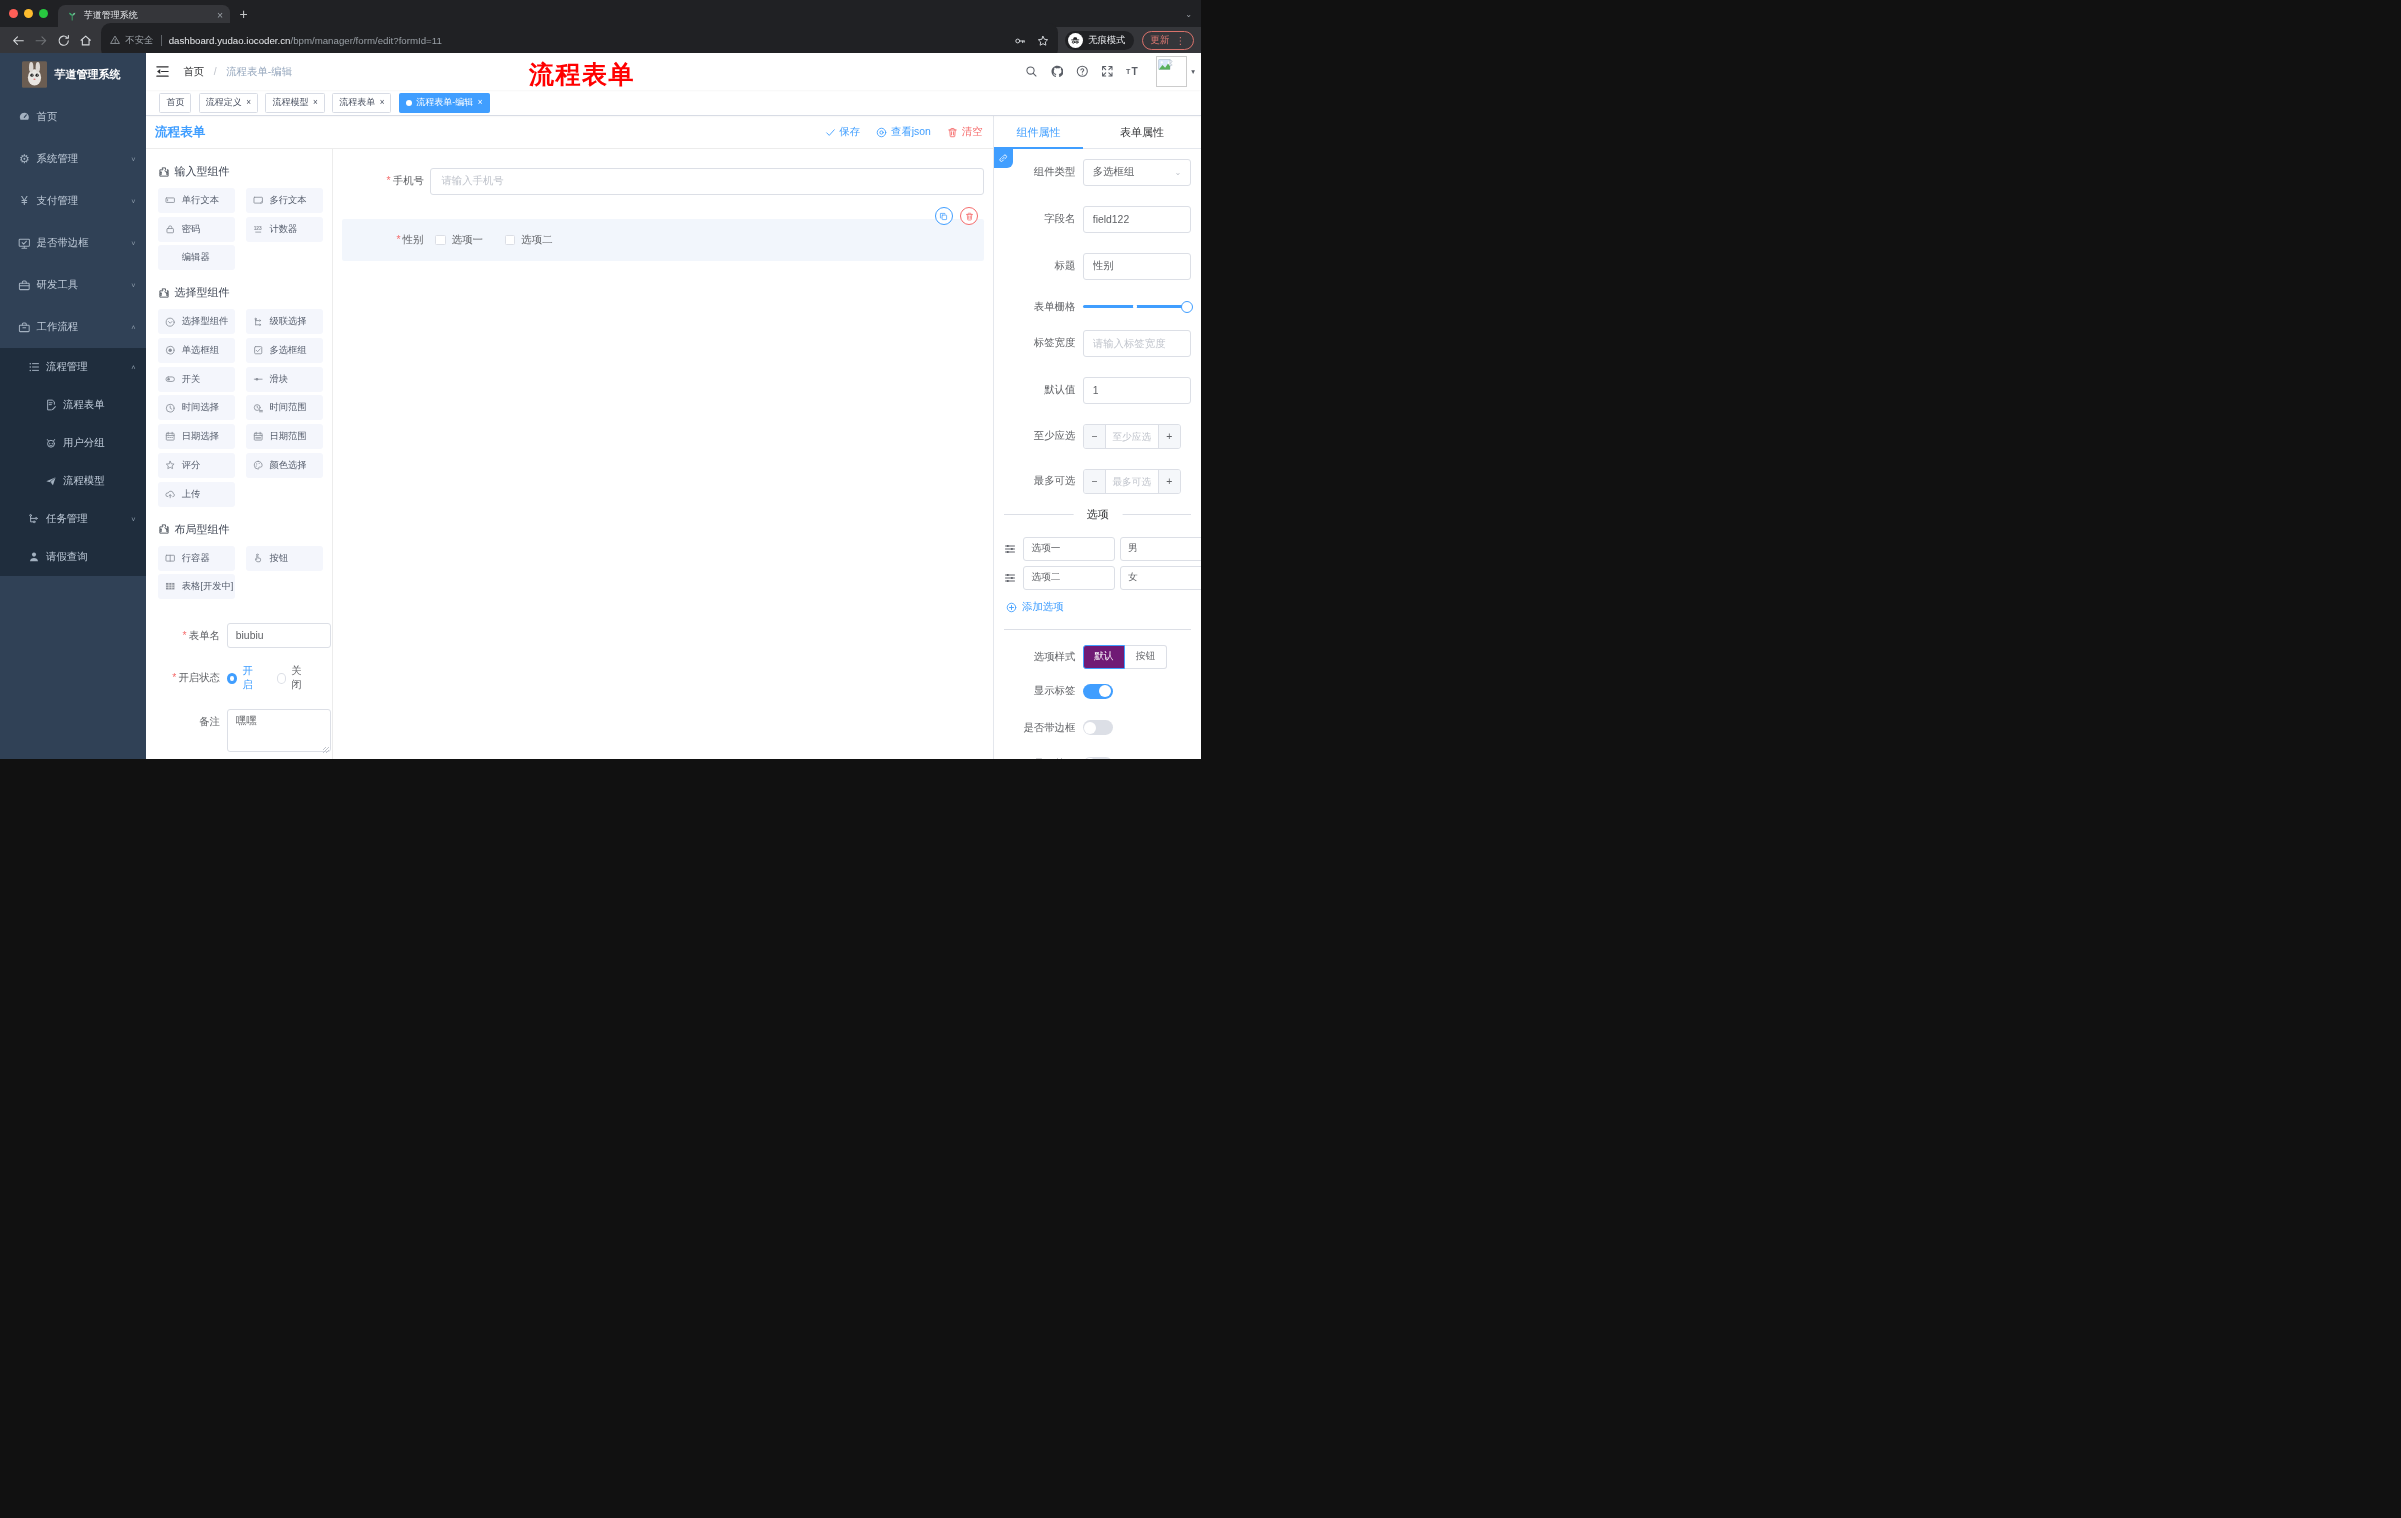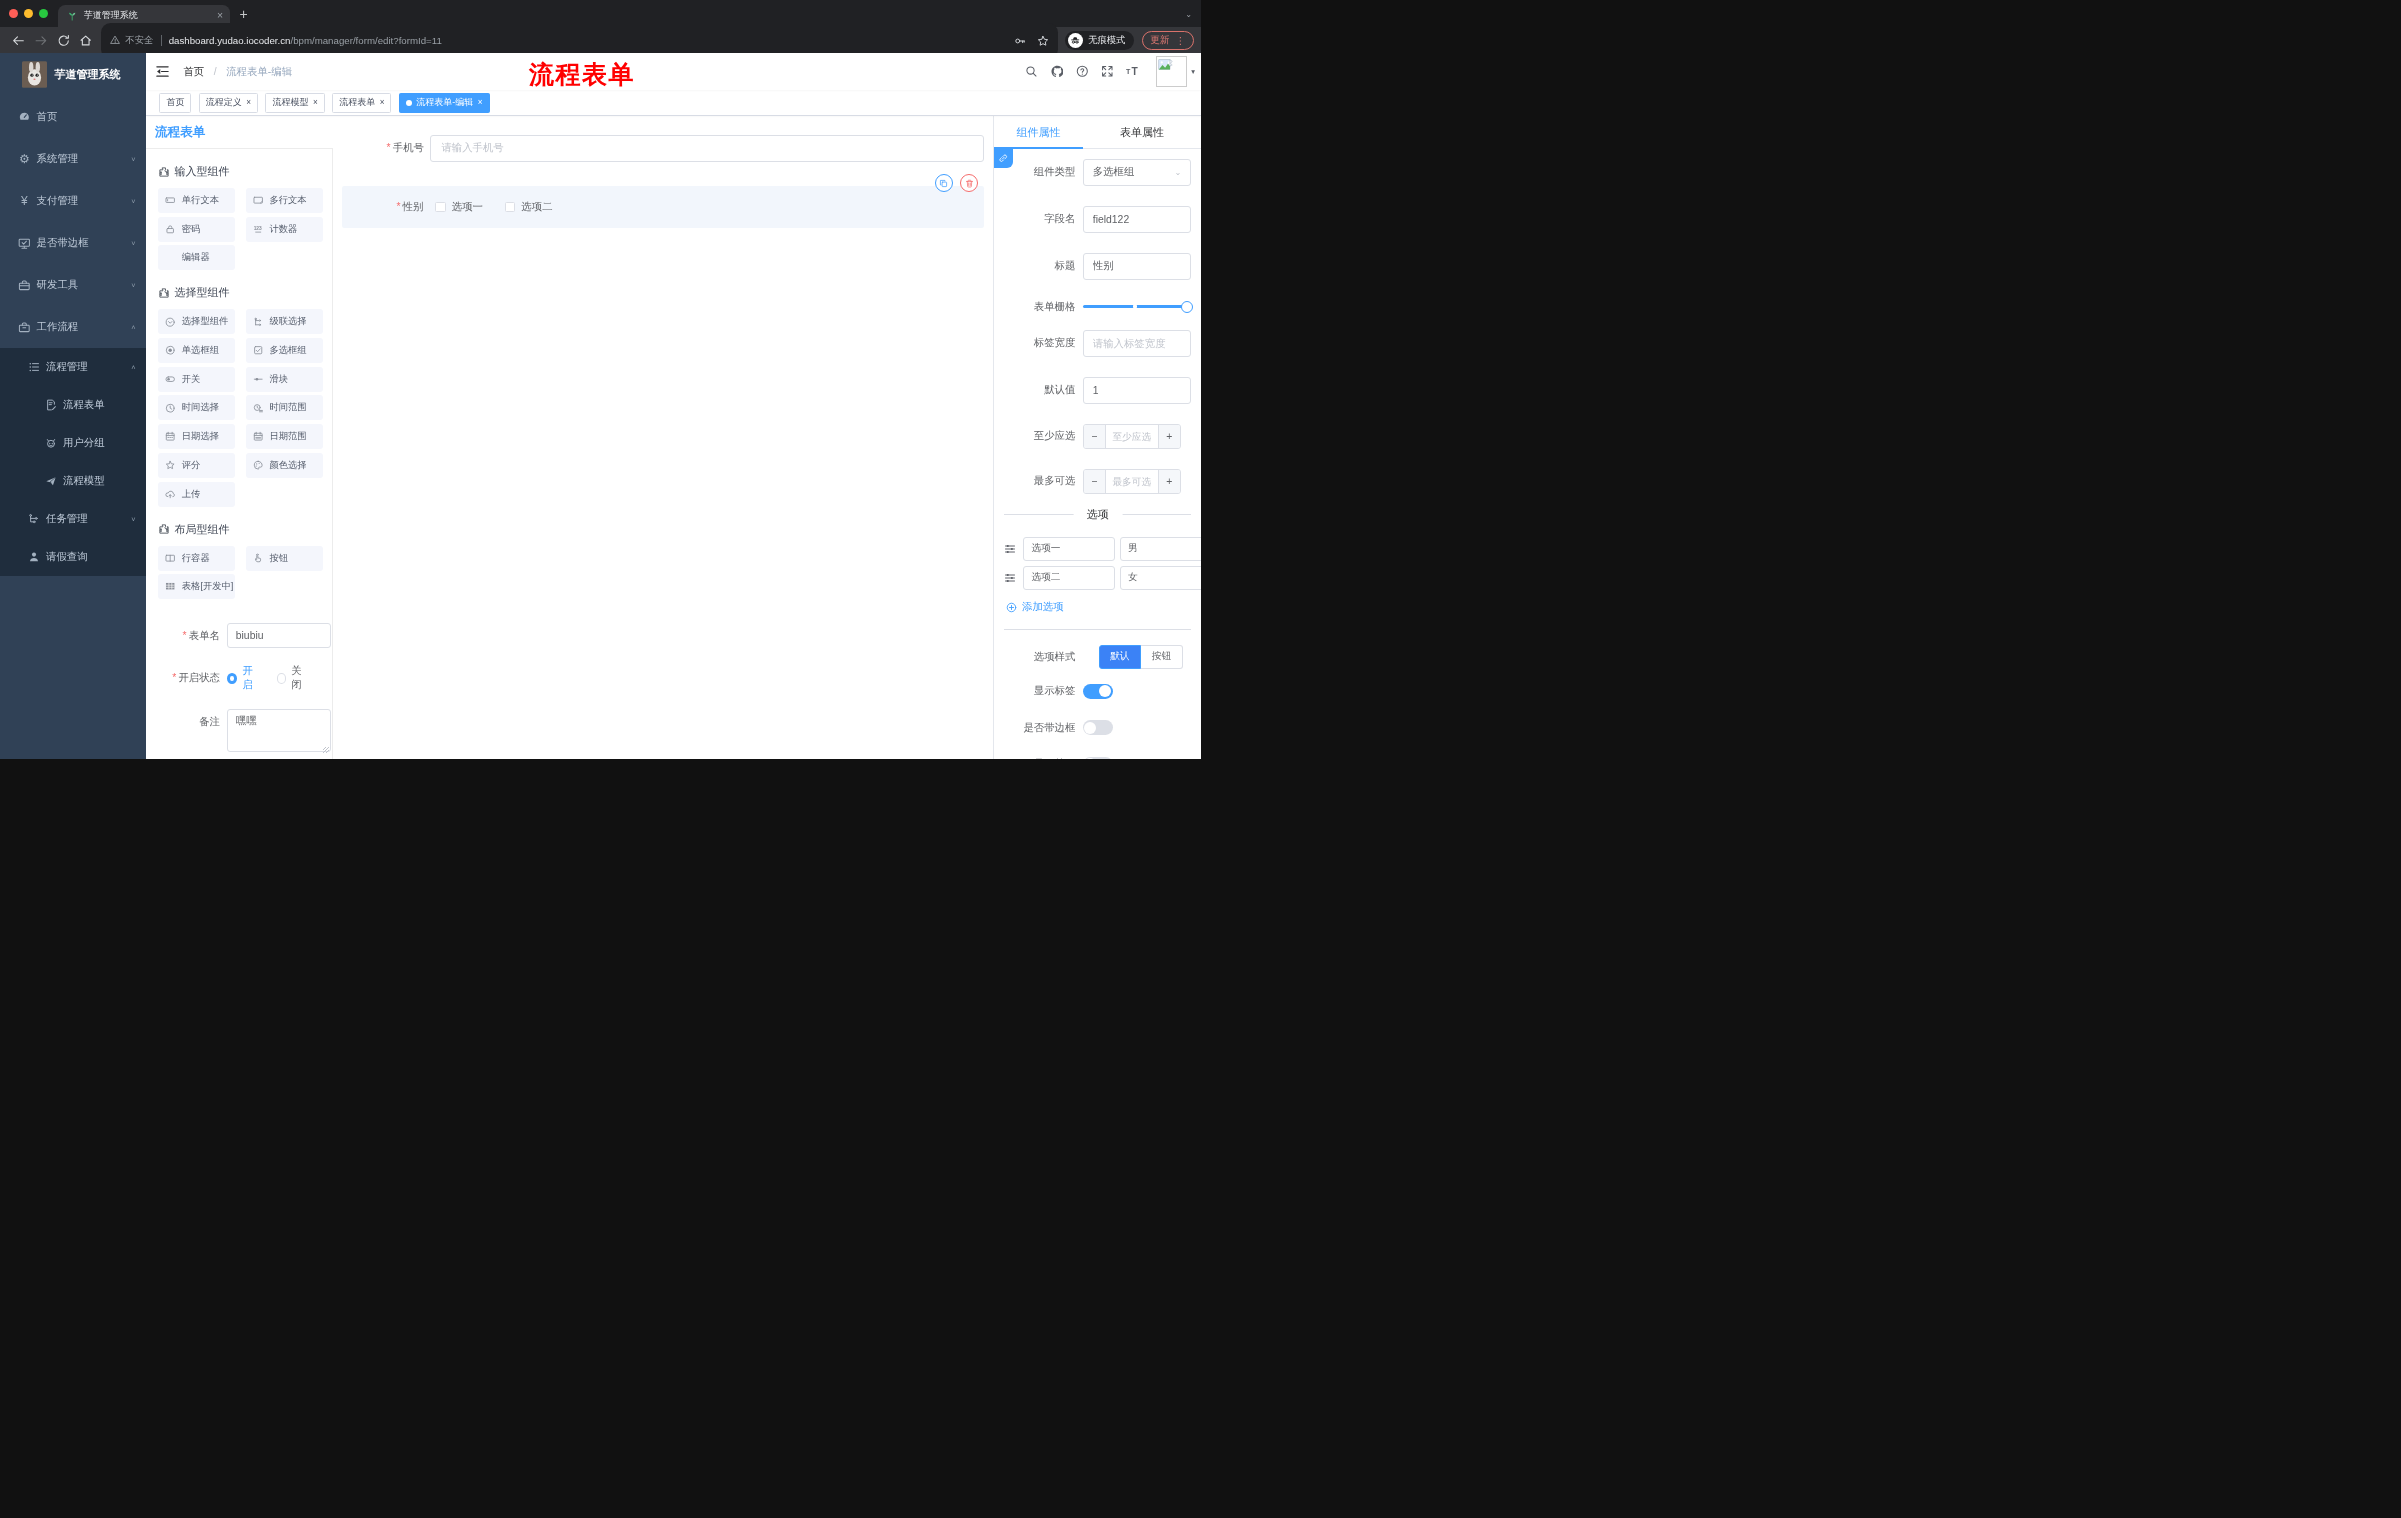--- a/index.html
+++ b/index.html
@@ -166,21 +166,21 @@
   .opt-in { width:92px; height:24px; border:0.7px solid #dcdfe6; border-radius:3px; padding:0 7.4px;
             font-size:9.7px; color:#606266; outline:none; margin-right:4.5px; font-family:inherit; }
   .opt-minus { width:16.3px; height:16.3px; border-radius:50%; border:0.7px solid #f56c6c; color:#f56c6c;
                display:flex; align-items:center; justify-content:center; margin-left:6px; flex:none; }
   .opt-minus svg { width:9px; height:9px; }
   .add-opt { display:flex; align-items:center; color:#409eff; font-size:10.4px; margin:10.4px 0 3px 1.5px; cursor:pointer; }
   .add-opt svg { width:11px; height:11px; margin-right:5.2px; }
   .seg { display:flex; height:24px; }
   .seg-btn { min-width:42px; padding:0 10.4px; display:flex; align-items:center; justify-content:center;
              font-size:9.7px; border:0.7px solid #dcdfe6; color:#606266; background:#fff; }
-  .seg-btn.on { background:#3b82f6; border-color:#409eff; color:#fff;margin-left:16px; }
+  .seg-btn.on { background:#701a75; border-color:#409eff; color:#fff; }
   .seg-btn:first-child { border-radius:3px 0 0 3px; }
   .seg-btn:last-child { border-radius:0 3px 3px 0; border-left:none; }
   .switch-row { margin-bottom:21.5px; }
   .toggle { width:30px; height:15px; border-radius:7.4px; background:#dcdfe6; position:relative; flex:none; }
   .toggle::after { content:""; position:absolute; left:1.5px; top:1.5px; width:12px; height:12px; border-radius:50%;
                    background:#fff; }
   .toggle.on { background:#409eff; }
   .toggle.on::after { left:auto; right:1.5px; }
 
   
@@ -660,20 +660,41 @@
             </span>
         </div>
         <div class="lf-row" style="align-items:flex-start;">
           <span class="lf-label" style="margin-top:6px;">备注</span>
           <span class="ta-wrap"><textarea class="lf-textarea" style="">嘿嘿</textarea></span>
         </div>
       </div>
     </div>
 
     <div class="centercol">
+      <div class="cv-header">
+        <span class="cv-act act-blue">
+          <svg class="ic" viewBox="0 0 16 16">
+              <path d="M2.5 8.5l3.7 3.7L13.5 4"></path>
+            </svg>
+          <span>保存</span>
+        </span>
+        <span class="cv-act act-blue">
+          <svg class="ic" viewBox="0 0 16 16">
+              <circle cx="8" cy="8" r="6.2"></circle>
+              <circle cx="8" cy="8" r="2.4"></circle>
+            </svg>
+          <span>查看json</span>
+        </span>
+        <span class="cv-act act-red">
+          <svg class="ic" viewBox="0 0 16 16">
+              <path d="M2.5 4.3h11M5.5 4.3V3a.8.8 0 0 1 .8-.8h3.4a.8.8 0 0 1 .8.8v1.3M4 4.3l.7 9a1 1 0 0 0 1 .9h4.6a1 1 0 0 0 1-.9l.7-9M6.6 7v4.5M9.4 7v4.5"></path>
+            </svg>
+          <span>清空</span>
+        </span>
+      </div>
       <div class="canvas">
         <div class="cv-row">
           <span class="cv-label"><span class="req">*</span><span>手机号</span></span>
           <input class="cv-input" placeholder="请输入手机号" style="">
         </div>
         <div class="sel-block">
           <div class="blk-actions">
             <span class="circ-btn circ-copy">
               <svg class="ic" viewBox="0 0 16 16">
                   <rect x="5.5" y="5.5" width="8" height="8" rx="1"></rect>

